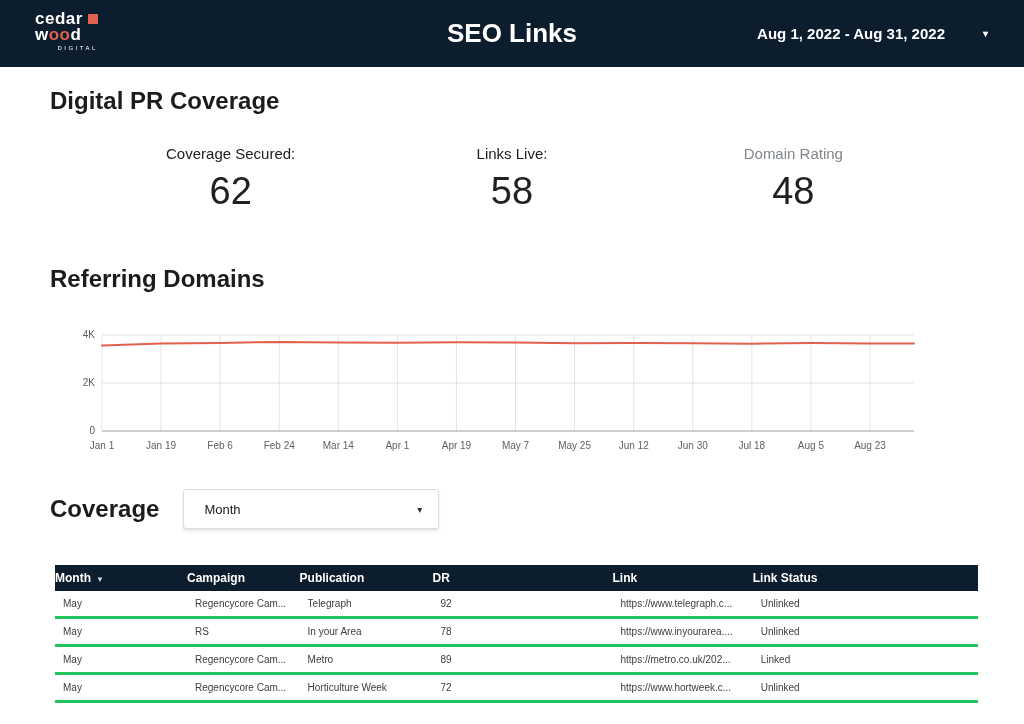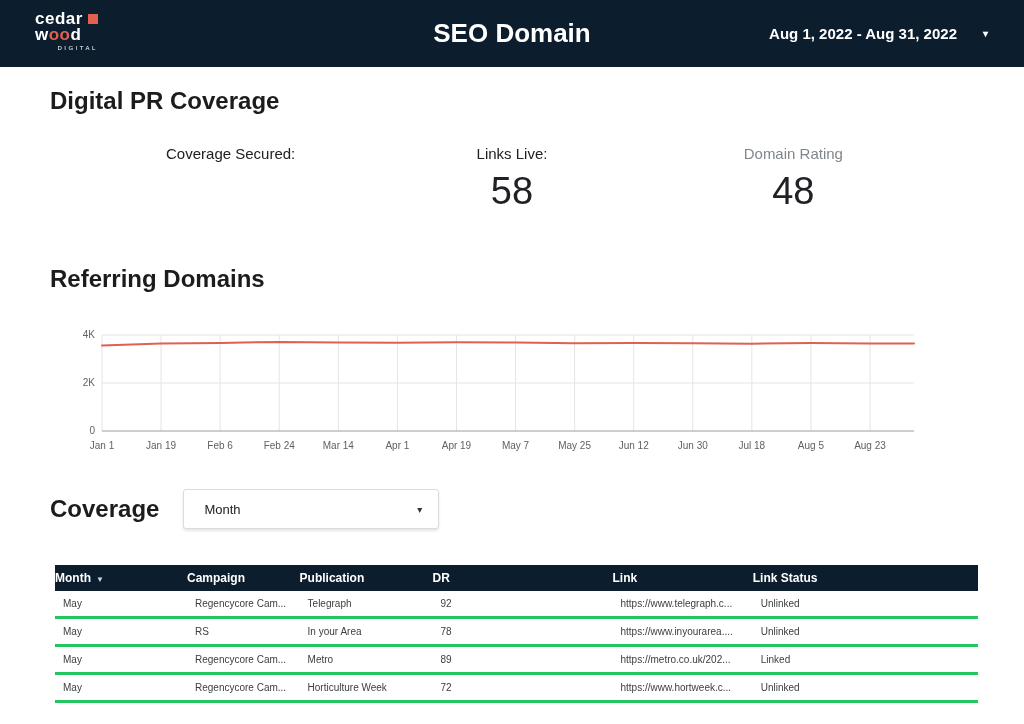--- a/index.html
+++ b/index.html
@@ -15,21 +15,21 @@
   .logo-line { font-weight: 700; font-size: 17px; letter-spacing: 0.5px; line-height: 16px; color:#fff; }
   .logo-square { display: inline-block; width: 10px; height: 10px; background: #e2604e; margin-left: 5px; }
   .logo-oo { color: #e2604e; }
   .logo-tagline { font-size: 6px; letter-spacing: 2.5px; text-align: right; margin-top: 2px; color: #fff; }
   .header-title {
     position: absolute; left: 0; right: 0; text-align: center;
     font-size: 26px; font-weight: 700; color: #fff; pointer-events: none;
   }
   .date-range {
     position: absolute; right: 36px; top: 0; height: 67px;
-    display: flex; align-items: center; gap: 26px;
+    display: flex; align-items: center; gap: 38px;
     font-size: 15px; font-weight: 600; color: #fff; cursor: pointer;
   }
   .caret { font-size: 10px; color: #fff; }
 
   
   .section-title { font-size: 24px; font-weight: 700; color: #1c1c1c; }
   .pr-title-wrap { margin: 20px 0 0 50px; }
   .rd-title-wrap { margin: 52px 0 0 50px; }
 
   
@@ -71,34 +71,35 @@
 </style>
 </head>
 <body>
 
 <header class="app-header">
   <div class="logo">
     <div class="logo-line"><span>cedar</span><span class="logo-square"></span></div>
     <div class="logo-line"><span>w</span><span class="logo-oo">oo</span><span>d</span></div>
     <div class="logo-tagline">DIGITAL</div>
   </div>
-  <div class="header-title">SEO Domain</div>
+  <div class="header-title">SEO Links</div>
   <div class="date-range">
     <span>Aug 1, 2022 - Aug 31, 2022</span>
     <span class="caret">▾</span>
   </div>
 </header>
 
 <div class="pr-title-wrap">
   <h2 class="section-title">Digital PR Coverage</h2>
 </div>
 
 <div class="stats-row">
   <div class="stat">
     <div class="stat-label">Coverage Secured:</div>
+    <div class="stat-value">62</div>
   </div>
   <div class="stat">
     <div class="stat-label">Links Live:</div>
     <div class="stat-value">58</div>
   </div>
   <div class="stat">
     <div class="stat-label muted">Domain Rating</div>
     <div class="stat-value">48</div>
   </div>
 </div>

